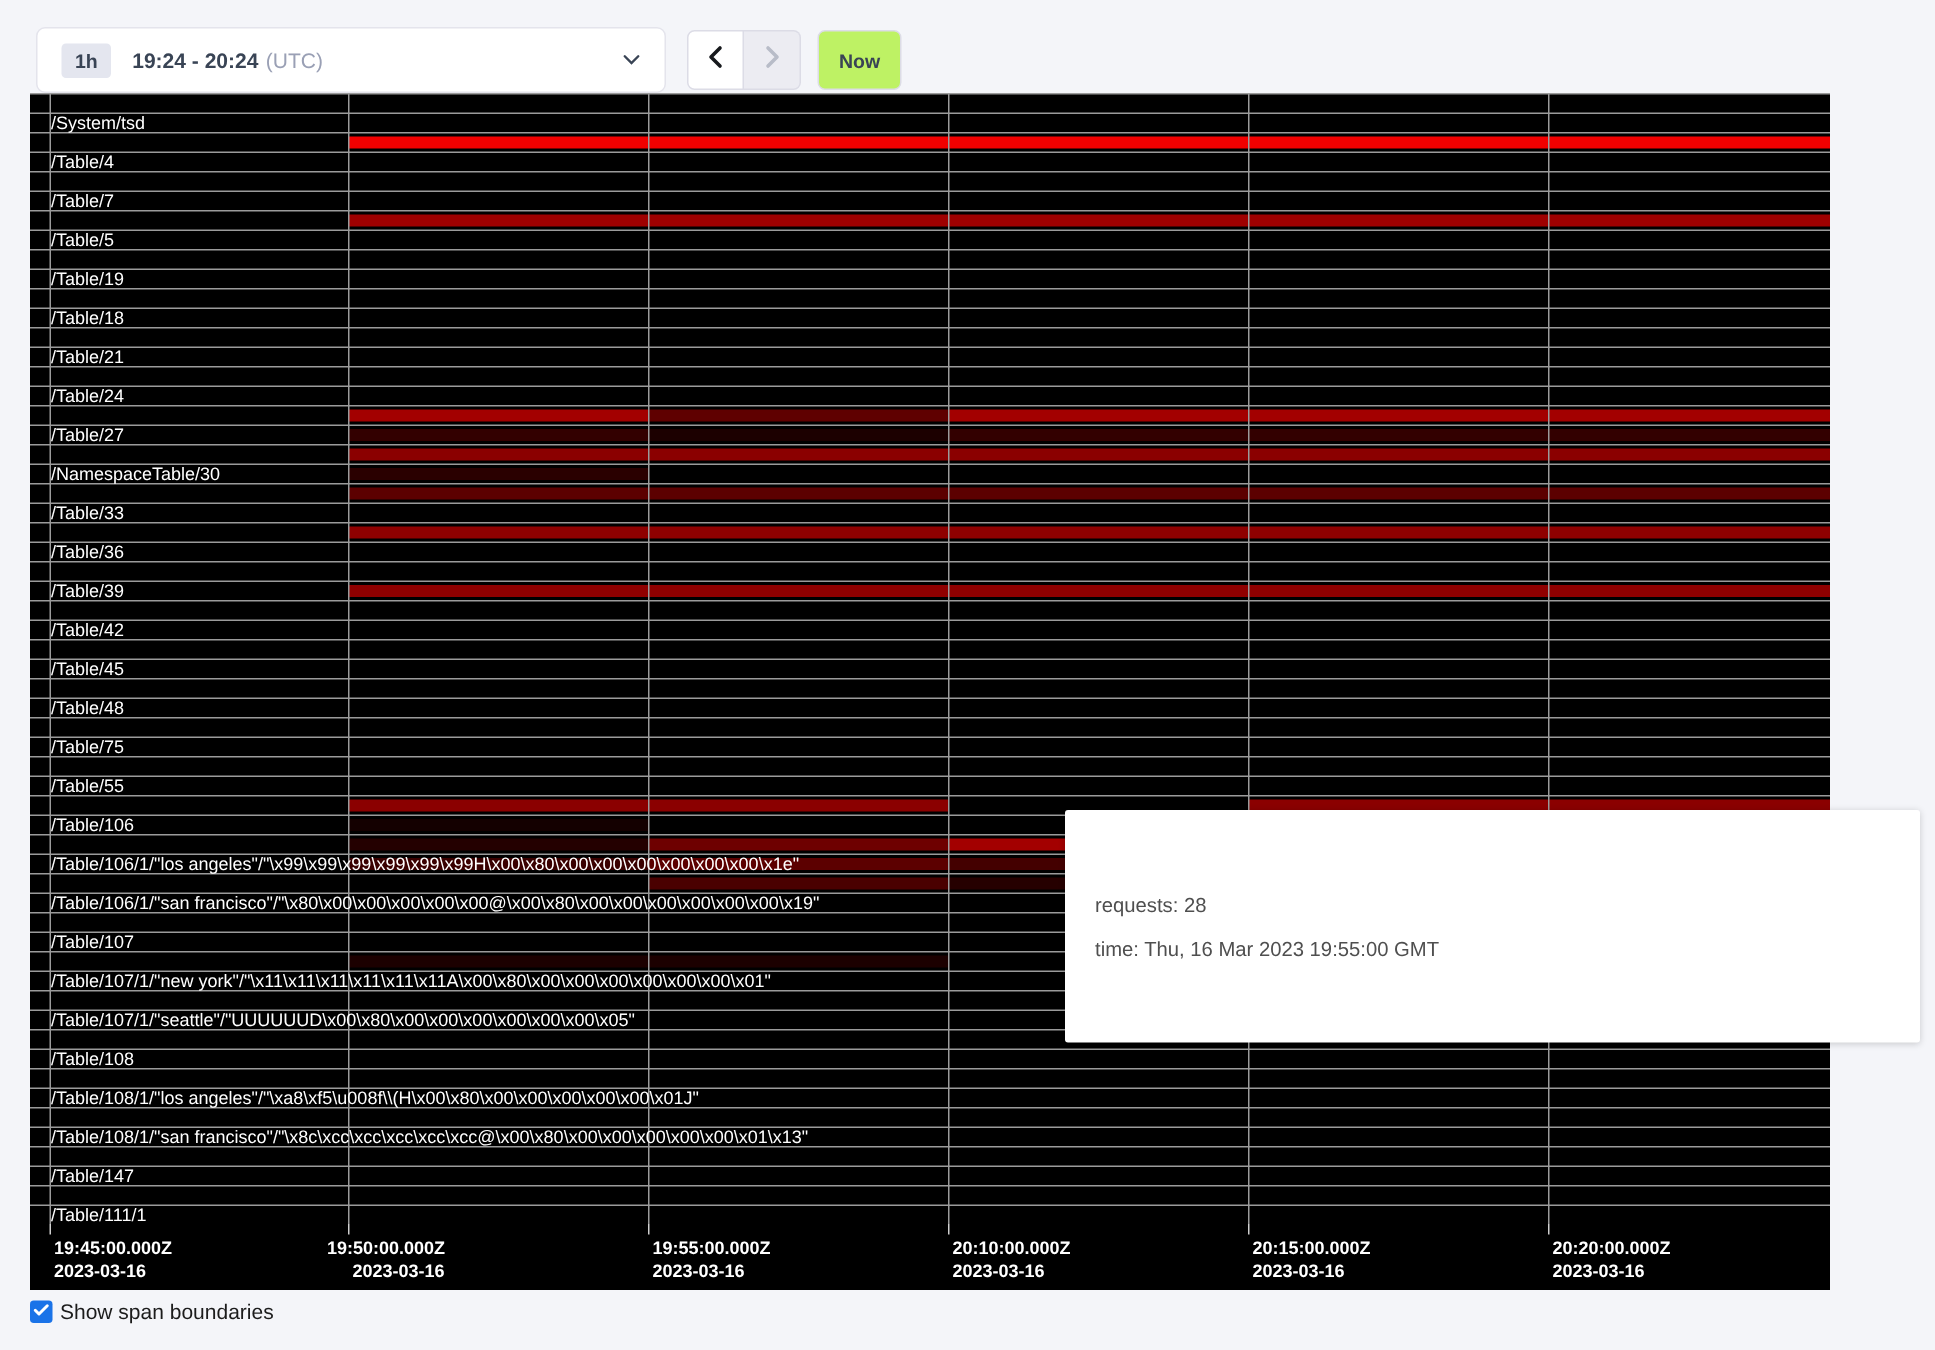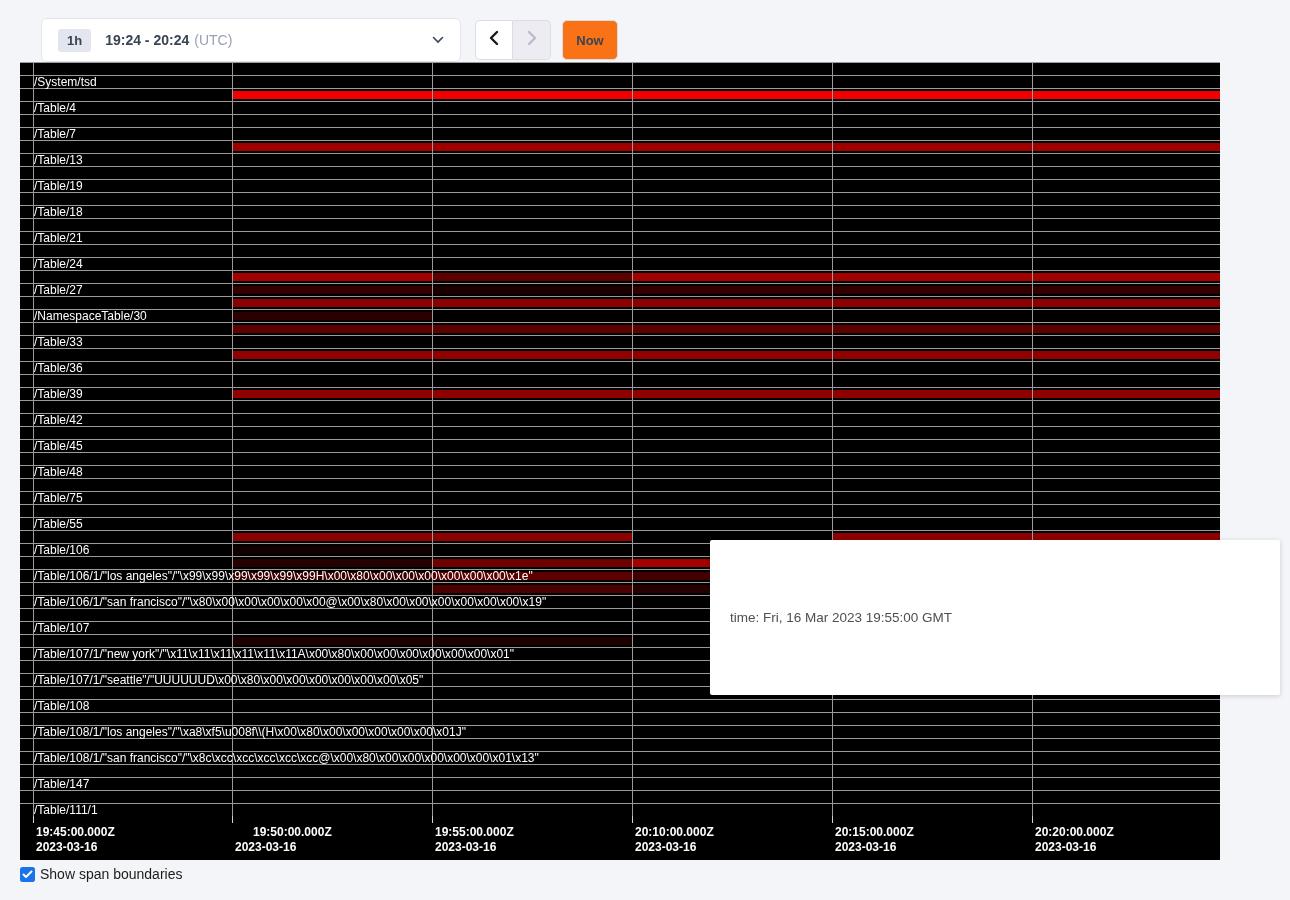--- a/index.html
+++ b/index.html
@@ -1,19 +1,19 @@
 <!DOCTYPE html>
 <html><head>
 <meta charset="utf-8">
 <style>
   * { margin:0; padding:0; box-sizing:border-box; }
   html,body { width:1290px; height:900px; background:#f4f5f9; font-family:"Liberation Sans", sans-serif; overflow:hidden; position:relative; }
 
   
-  .topbar { position:absolute; left:17px; top:0; width:1048px; height:62px; }
+  .topbar { position:absolute; left:0; top:0; width:1048px; height:62px; }
   .time-selector {
     position:absolute; left:24px; top:18px; width:420px; height:44px;
     background:#ffffff; border:1px solid #e4e4ec; border-radius:6px;
     display:flex; align-items:center; padding:0 16px; cursor:pointer;
   }
   .duration-badge {
     background:#e4e6ef; color:#394455; font-size:13px; font-weight:bold;
     padding:4px 9px; border-radius:3px; margin-right:14px;
   }
   .range-text { color:#394455; font-size:14px; font-weight:bold; }
@@ -22,21 +22,21 @@
 
   .nav-group { position:absolute; left:458px; top:20px; display:flex; }
   .nav-btn {
     width:38px; height:40px; display:flex; align-items:center; justify-content:center;
     border:1px solid #dcdce6; background:#ffffff; cursor:pointer;
   }
   .nav-btn.prev { border-radius:5px 0 0 5px; }
   .nav-btn.next { border-radius:0 5px 5px 0; background:#ececf2; border-left:none; cursor:default; }
   .now-btn {
     position:absolute; left:545px; top:20px; width:56px; height:40px;
-    background:#f97316; border:1px solid #dcdce6; border-radius:5px;
+    background:#bef264; border:1px solid #dcdce6; border-radius:5px;
     color:#394455; font-size:13px; font-weight:bold; font-family:"Liberation Sans",sans-serif; cursor:pointer;
   }
 
   
   .heatmap { position:absolute; left:20px; top:62px; width:1200px; height:798px; background:#000; }
   .rows-wrap { position:absolute; left:0; top:0; width:1200px; height:754px; overflow:hidden; }
   .subrow { position:absolute; left:0; width:1200px; height:13px; border-top:1px solid #9b9b9b; display:flex; }
   .cell { height:8px; margin-top:2px; }
   .vline { position:absolute; top:0; width:1px; height:754px; background:#9b9b9b; z-index:2; }
   .row-label {
@@ -153,21 +153,21 @@
         <div class="cell" style="width: 188px; background: rgb(0, 0, 0);"></div>
       </div>
       <div class="subrow" style="top: 78px;">
         <div class="cell" style="width: 212px; background: rgb(0, 0, 0);"></div>
         <div class="cell" style="width: 200px; background: rgb(158, 0, 0);"></div>
         <div class="cell" style="width: 200px; background: rgb(158, 0, 0);"></div>
         <div class="cell" style="width: 200px; background: rgb(158, 0, 0);"></div>
         <div class="cell" style="width: 200px; background: rgb(158, 0, 0);"></div>
         <div class="cell" style="width: 188px; background: rgb(158, 0, 0);"></div>
       </div>
-      <div class="row-label" style="top: 92px;">/Table/13</div>
+      <div class="row-label" style="top: 92px;">/Table/5</div>
       <div class="subrow" style="top: 91px;">
         <div class="cell" style="width: 212px; background: rgb(0, 0, 0);"></div>
         <div class="cell" style="width: 200px; background: rgb(0, 0, 0);"></div>
         <div class="cell" style="width: 200px; background: rgb(0, 0, 0);"></div>
         <div class="cell" style="width: 200px; background: rgb(0, 0, 0);"></div>
         <div class="cell" style="width: 200px; background: rgb(0, 0, 0);"></div>
         <div class="cell" style="width: 188px; background: rgb(0, 0, 0);"></div>
       </div>
       <div class="subrow" style="top: 104px;">
         <div class="cell" style="width: 212px; background: rgb(0, 0, 0);"></div>
@@ -599,39 +599,40 @@
       <div class="vline" style="left: 412px; background: rgb(155, 155, 155);"></div>
       <div class="vline" style="left: 612px; background: rgb(155, 155, 155);"></div>
       <div class="vline" style="left: 812px; background: rgb(155, 155, 155);"></div>
       <div class="vline" style="left: 1012px; background: rgb(155, 155, 155);"></div>
     </div>
   <div class="axis">
       <div class="tick-stub" style="left: 13px;"></div>
       <div class="tick-time" style="left: 16px;">19:45:00.000Z</div>
       <div class="tick-date" style="left: 16px;">2023-03-16</div>
       <div class="tick-stub" style="left: 212px;"></div>
-      <div class="tick-time" style="left: 233px; text-align: right;">19:50:00.000Z</div>
+      <div class="tick-time" style="left: 198px; text-align: right;">19:50:00.000Z</div>
       <div class="tick-date" style="left: 215px;">2023-03-16</div>
       <div class="tick-stub" style="left: 412px;"></div>
       <div class="tick-time" style="left: 415px;">19:55:00.000Z</div>
       <div class="tick-date" style="left: 415px;">2023-03-16</div>
       <div class="tick-stub" style="left: 612px;"></div>
       <div class="tick-time" style="left: 615px;">20:10:00.000Z</div>
       <div class="tick-date" style="left: 615px;">2023-03-16</div>
       <div class="tick-stub" style="left: 812px;"></div>
       <div class="tick-time" style="left: 815px;">20:15:00.000Z</div>
       <div class="tick-date" style="left: 815px;">2023-03-16</div>
       <div class="tick-stub" style="left: 1012px;"></div>
       <div class="tick-time" style="left: 1015px;">20:20:00.000Z</div>
       <div class="tick-date" style="left: 1015px;">2023-03-16</div>
     </div>
 </div>
 
 <div class="tooltip">
-    <div class="tooltip-line">time: Fri, 16 Mar 2023 19:55:00 GMT</div>
+    <div class="tooltip-line">requests: 28</div>
+    <div class="tooltip-line">time: Thu, 16 Mar 2023 19:55:00 GMT</div>
   </div>
 
 <label class="footer-row">
   <span class="checkbox" style="background: rgb(26, 115, 232);">
     <span>
       <svg width="11" height="9" viewBox="0 0 11 9">
           <polyline points="1.5,4.5 4,7 9.5,1.5" fill="none" stroke="#ffffff" stroke-width="2" stroke-linecap="round" stroke-linejoin="round"></polyline>
         </svg>
     </span>
   </span>

